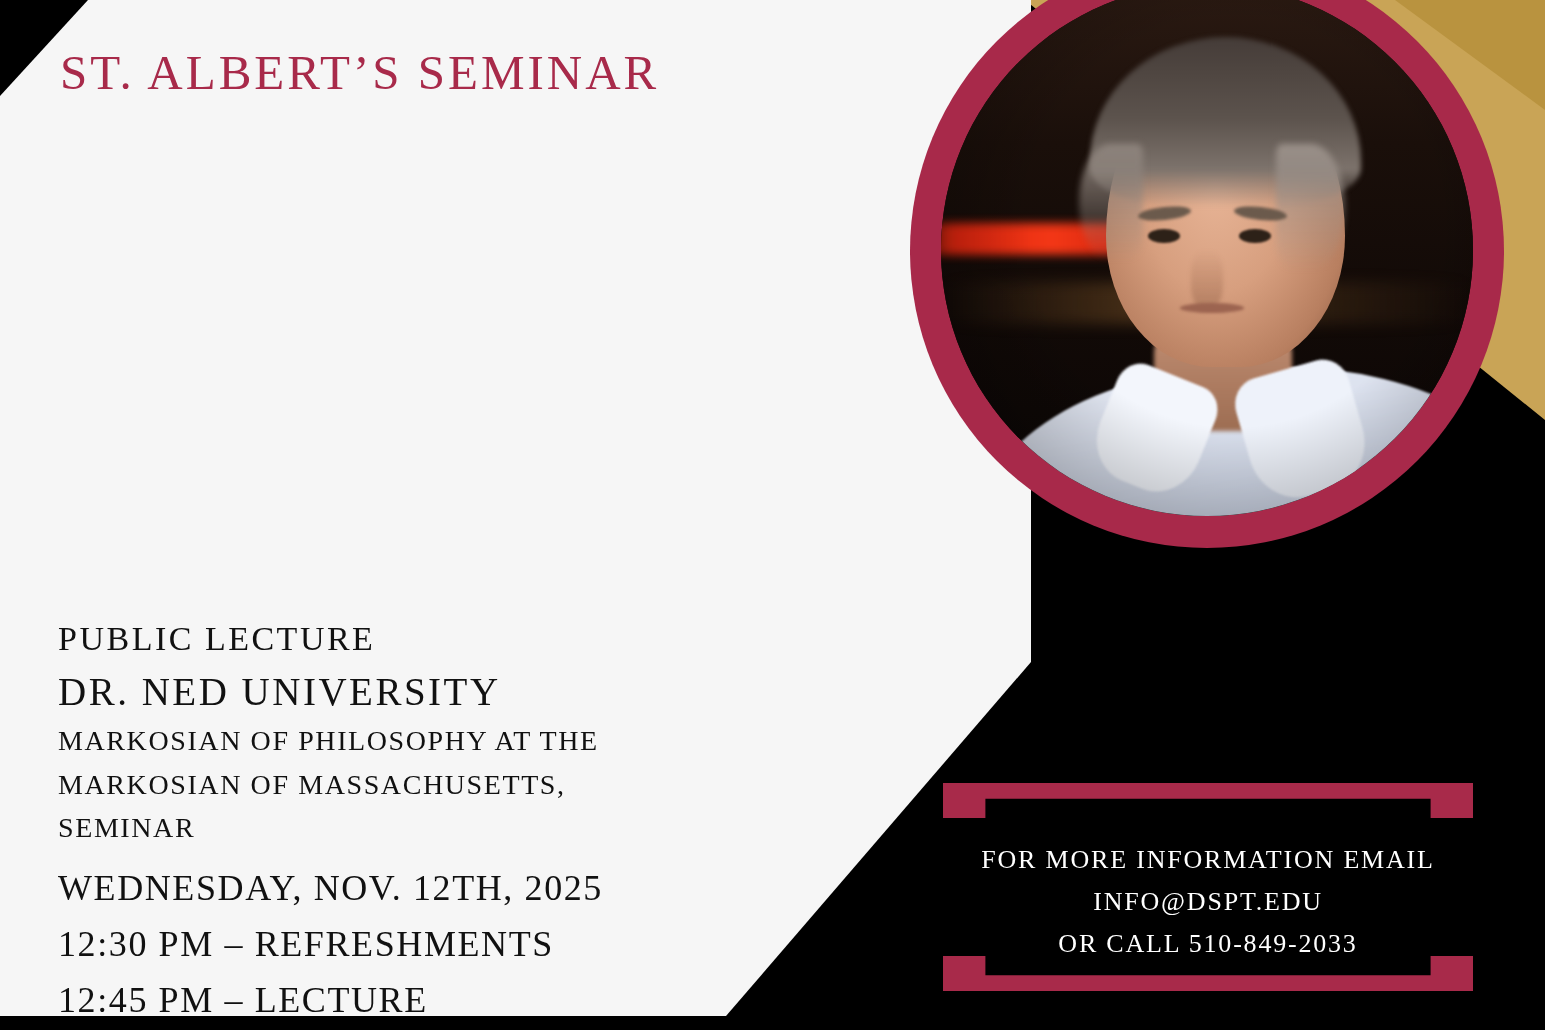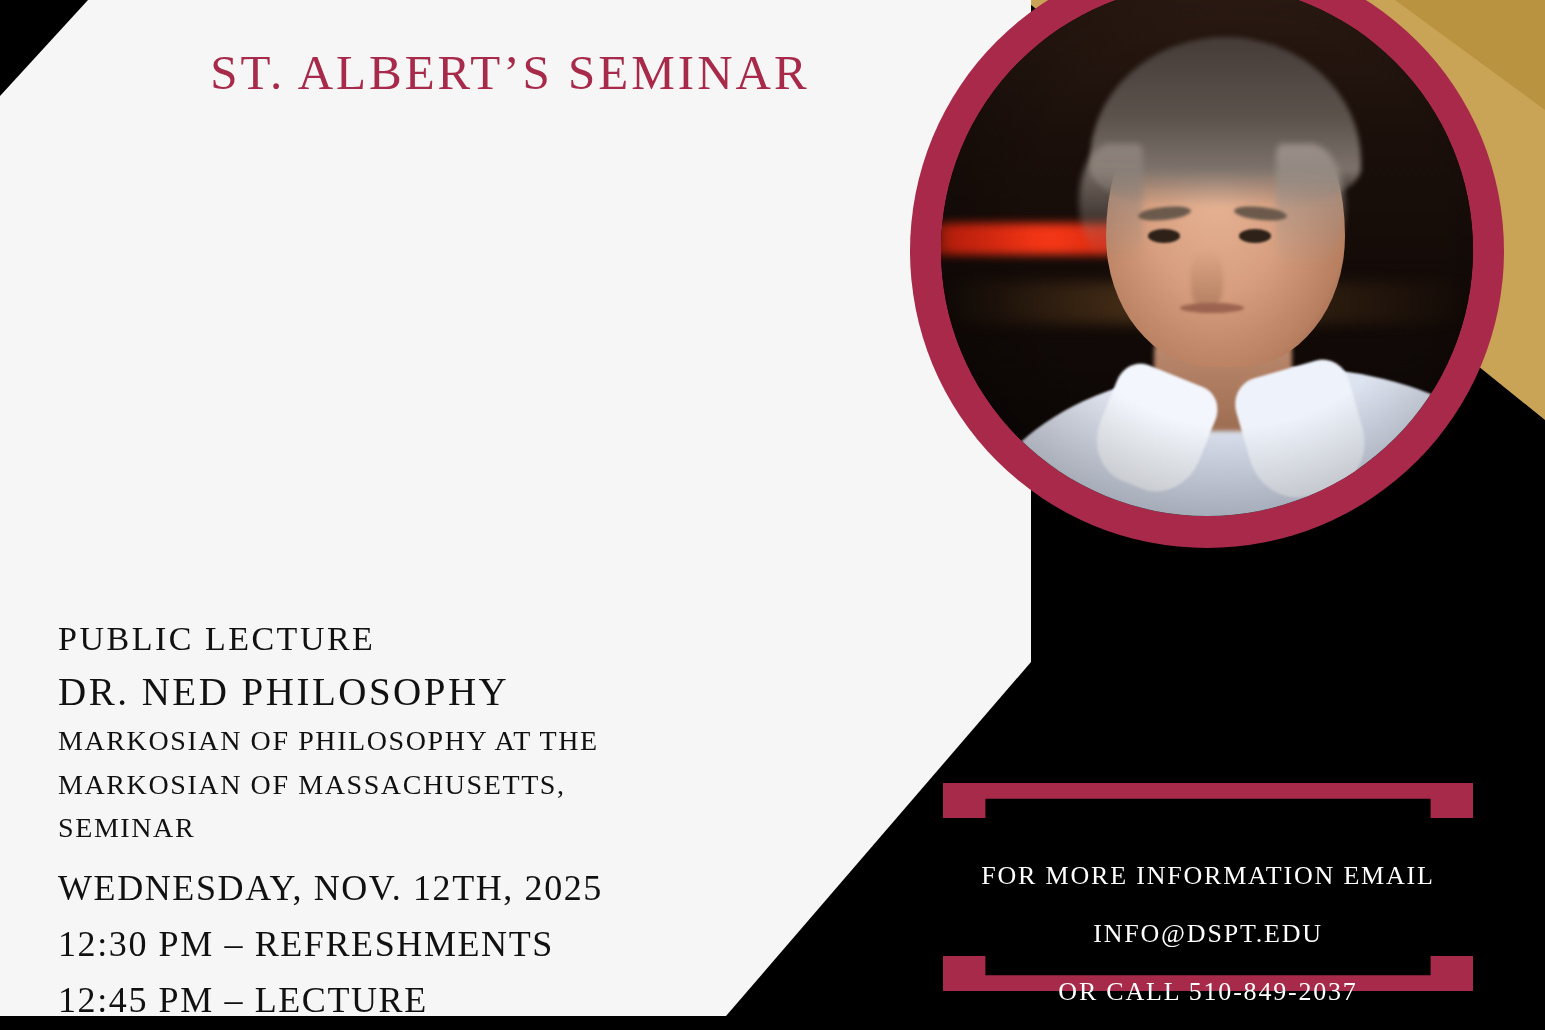--- a/index.html
+++ b/index.html
@@ -182,21 +182,21 @@
   .portrait .shade {
     position: absolute; inset: 0;
     background: radial-gradient(ellipse 85% 85% at 55% 45%, rgba(0,0,0,0) 45%, rgba(0,0,0,.55) 100%);
   }
 
   
   .eyebrow {
     position: absolute;
     left: 60px; top: 44px;
     width: 900px;
-    text-align: center;
+    text-align: left;
     color: #a82a4a;
     font-size: 49px;
     letter-spacing: 3px;
     font-weight: 400;
   }
 
   .title-block {
     position: absolute;
     left: 60px; top: 180px;
     width: 900px;
@@ -271,21 +271,20 @@
   .contact-text {
     position: absolute;
     left: 0; right: 0; top: 56px;
     text-align: center;
     color: #ffffff;
   }
   .contact-line {
     font-size: 26px;
     letter-spacing: 1.8px;
     line-height: 1.62;
-    margin-top: 16px;
   }
 </style>
 </head>
 <body>
 
 <div id="poster">
 
   <div class="layer gold-corner"></div>
   <div class="layer gold-corner-dark"></div>
   <div class="layer paper"></div>
@@ -310,37 +309,37 @@
     <div class="nose"></div>
     <div class="mouth"></div>
     <div class="shade"></div>
   </div>
 
   <div class="eyebrow">ST. ALBERT’S SEMINAR</div>
 
 
   <div class="speaker-block">
     <div class="kicker">PUBLIC LECTURE</div>
-    <div class="speaker-name">DR. NED PHILOSOPHY</div>
+    <div class="speaker-name">DR. NED UNIVERSITY</div>
     <div class="speaker-affil">MARKOSIAN OF PHILOSOPHY AT THE</div>
     <div class="speaker-affil">MARKOSIAN OF MASSACHUSETTS,</div>
     <div class="speaker-affil">SEMINAR</div>
   </div>
 
   <div class="when-block">
     <div class="when-line">WEDNESDAY, NOV. 12TH, 2025</div>
     <div class="when-line">12:30 PM – REFRESHMENTS</div>
     <div class="when-line">12:45 PM – LECTURE</div>
   </div>
 
   <div class="contact-frame">
     <div class="bracket top"></div>
     <div class="bracket bottom"></div>
     <div class="contact-text">
       <div class="contact-line">FOR MORE INFORMATION EMAIL</div>
       <div class="contact-line">INFO@DSPT.EDU</div>
-      <div class="contact-line">OR CALL 510-849-2037</div>
+      <div class="contact-line">OR CALL 510-849-2033</div>
     </div>
   </div>
 
   <div class="layer bottom-bar"></div>
 
 </div>
 
 </body></html>

